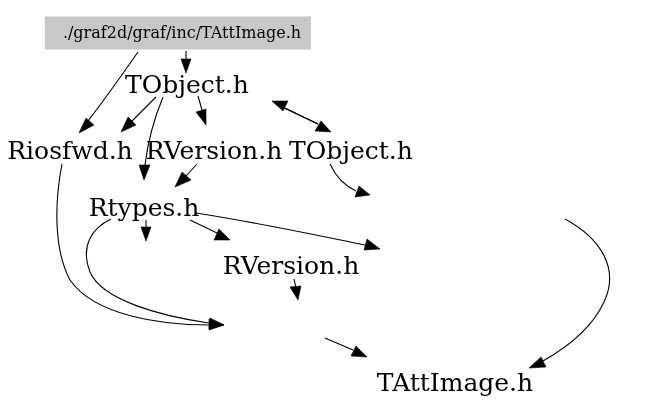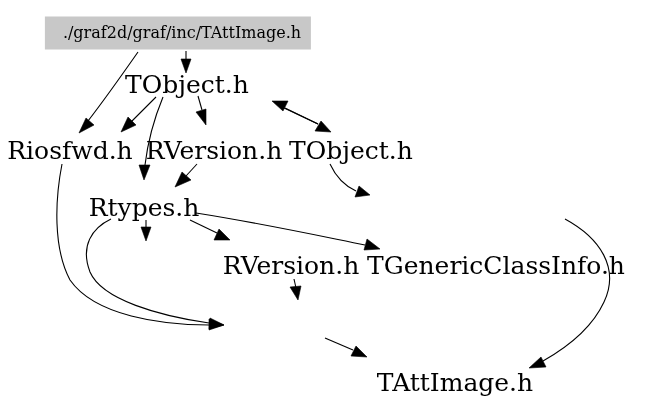--- a/index.html
+++ b/index.html
@@ -166,22 +166,19 @@
   <div class="node" style="left:144px; top:207px;text-align:center;">
     <span>Rtypes.h</span>
   </div>
 
 
 
   <div class="node" style="left:291px; top:265px;">
     <span>RVersion.h</span>
   </div>
 
-  <div class="node" style="left:496px; top:265px;">
-    <span>TGenericClassInfo.h</span>
-  </div>
 
 
   <div class="node" style="left:455px; top:382px;">
     <span>TAttImage.h</span>
   </div>
 
 </div>
 
 </body></html>

